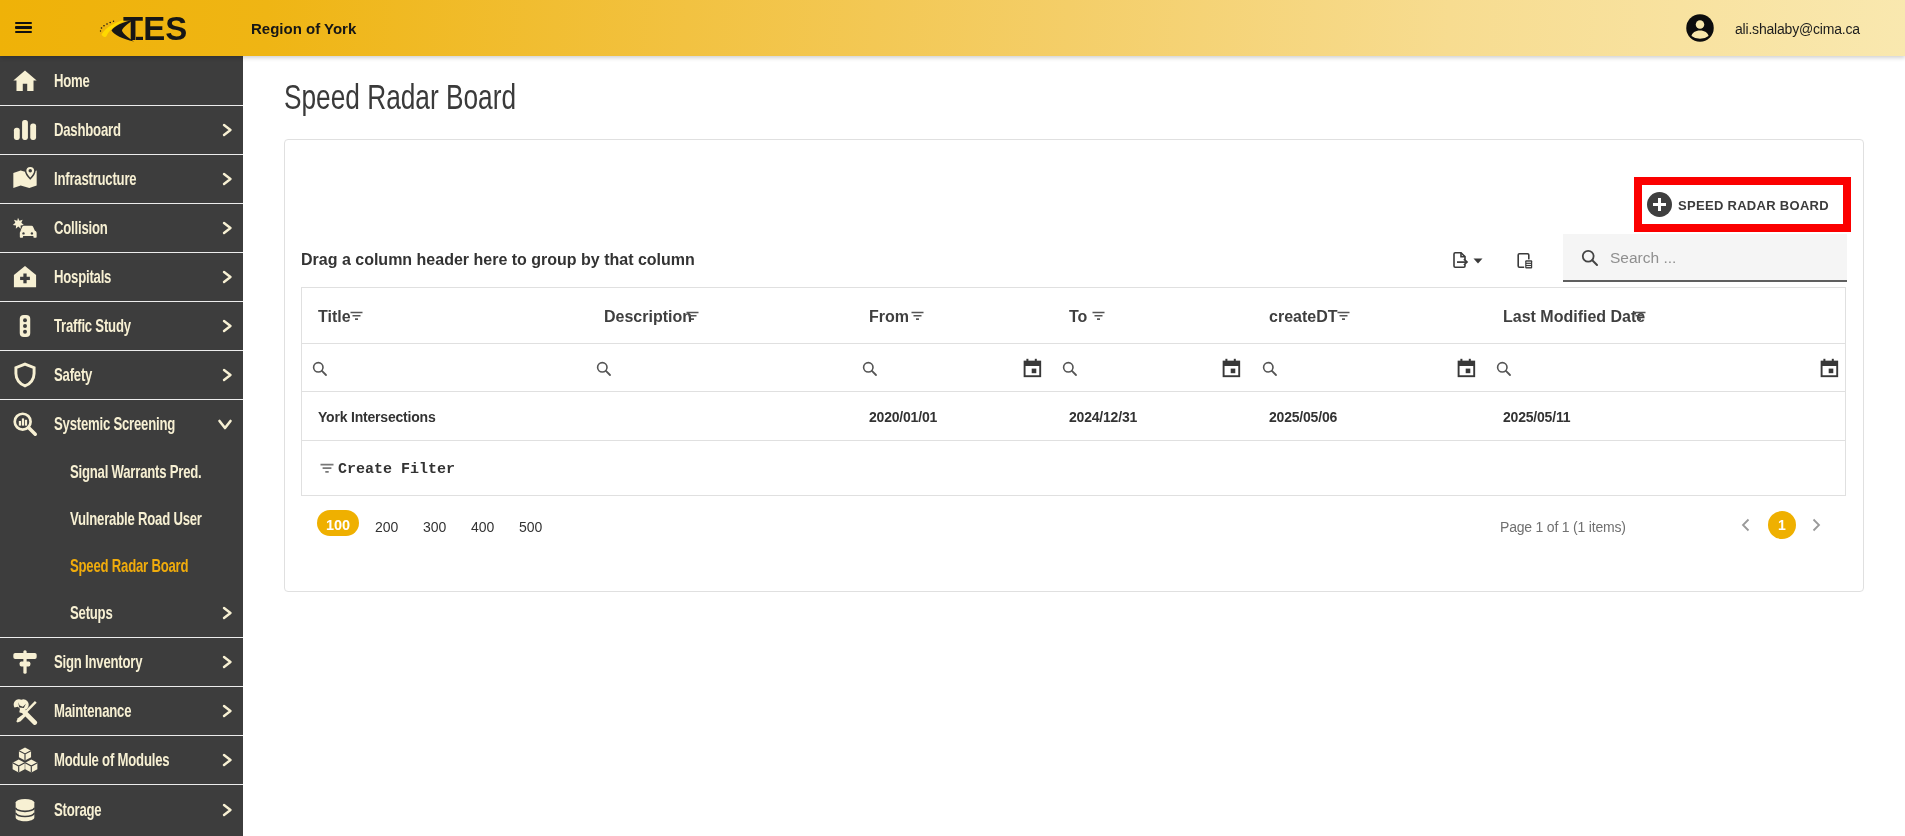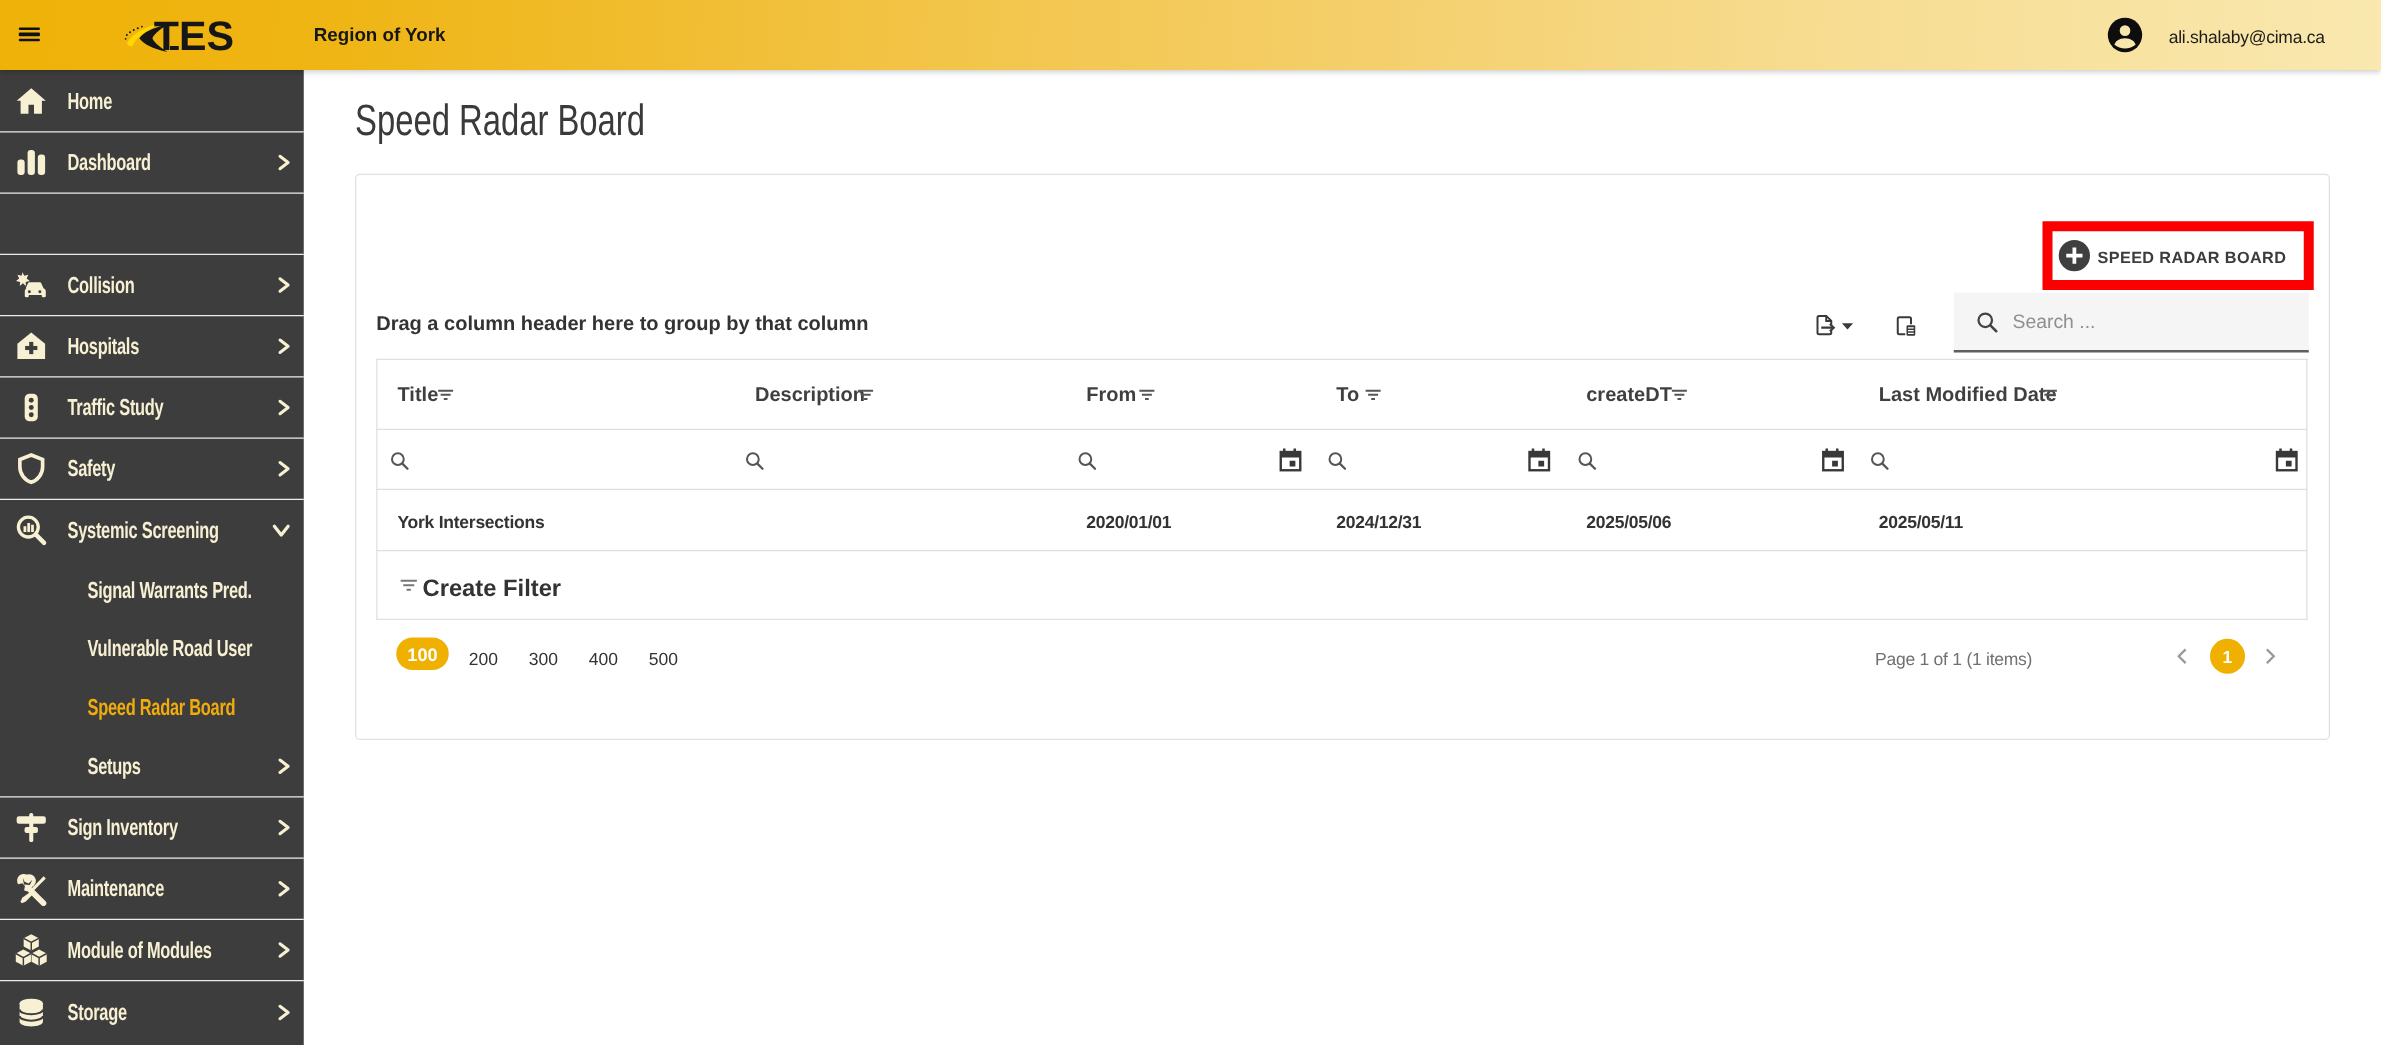--- a/index.html
+++ b/index.html
@@ -54,21 +54,21 @@
 
   
   #grid { position:absolute; left:301px; top:287px; width:1545px; height:209px;
         border:1px solid #E0E0E0; border-bottom:none; }
   .hrow { position:absolute; left:301px; width:1545px; height:1px; background:#E0E0E0; }
   .hcell { position:absolute; font-size:16px; font-weight:bold; color:#3f3f3f; white-space:nowrap; }
   .dcell { position:absolute; font-size:14px; letter-spacing:-0.2px; font-weight:bold; color:#333; white-space:nowrap; }
   .filtic { position:absolute; }
 
   
-  #cfTxt { position:absolute; left:338px; top:461px; font-size:19px; font-weight:bold; color:#333; }
+  #cfTxt { position:absolute; left:338px; top:461px; font-size:15px; font-weight:bold; color:#333;font-family:Liberation Mono, monospace; }
 
   
   .pill { position:absolute; left:317px; top:510px; width:42px; height:26px; background:#EFB000;
         border-radius:15px; color:#fff; font-size:14.5px; font-weight:bold;
         text-align:center; line-height:30px; }
   .psz { position:absolute; top:519px; font-size:14px; color:#333; }
   #pginfo { position:absolute; top:519px; left:1500px; width:220px; font-size:14px; letter-spacing:-0.2px; color:#707070; }
   #pgcirc { position:absolute; left:1768px; top:511px; width:28px; height:28px; border-radius:50%;
         background:#EFB000; color:#fff; font-size:14px; font-weight:bold; text-align:center; line-height:28px; }
 </style>
@@ -102,20 +102,31 @@
         <rect x="2.5" y="10" width="5" height="10.5" rx="2.2" fill="#F7F0D3"></rect>
         <rect x="9.5" y="3.5" width="5" height="17" rx="2.2" fill="#F7F0D3"></rect>
         <rect x="16.5" y="6.5" width="5" height="14" rx="2.2" fill="#F7F0D3"></rect>
       </svg>
       <div class="txt">Dashboard</div>
       <svg class="chev" width="12" height="15" viewBox="0 0 12 15">
           <path d="M3 2.5 L9.5 7.5 L3 12.5" fill="none" stroke="#F7F0D3" stroke-width="2.4" stroke-linecap="round" stroke-linejoin="round"></path>
         </svg>
     </div>
 
+    <div class="navitem" style="top:98px">
+      <svg class="ic" width="26" height="26" viewBox="0 0 24 24">
+        <path d="M2 6.8 L8.3 4.7 L15.7 6.8 L22 4.7 V17.6 L15.7 19.7 L8.3 17.6 L2 19.7 Z" fill="#F7F0D3"></path>
+        <path d="M16.5 1 a4 4 0 0 1 4 4 c0 2.8-4 6.8-4 6.8 s-4-4-4-6.8 a4 4 0 0 1 4-4 Z" fill="#F7F0D3" stroke="#3D3D3D" stroke-width="1.3"></path>
+        <circle cx="16.5" cy="5" r="1.5" fill="#3D3D3D"></circle>
+      </svg>
+      <div class="txt">Infrastructure</div>
+      <svg class="chev" width="12" height="15" viewBox="0 0 12 15">
+          <path d="M3 2.5 L9.5 7.5 L3 12.5" fill="none" stroke="#F7F0D3" stroke-width="2.4" stroke-linecap="round" stroke-linejoin="round"></path>
+        </svg>
+    </div>
 
     <div class="navitem" style="top:147px">
       <svg class="ic" width="26" height="24" viewBox="0 0 26 24">
         <path d="M6.5 2.5 l1.3 2.7 3-.8 -1.2 2.8 2.3 1.9 -3 .6 .2 3 -2.3-2 -2.3 2 .2-3 -3-.6 2.3-1.9 -1.2-2.8 3 .8 Z" fill="#F7F0D3"></path>
         <path d="M8.8 14.6 l1.6-3.6 c.3-.6.8-1 1.5-1 h7.2 c.7 0 1.2.4 1.5 1 l1.6 3.6 c.9.2 1.6 1 1.6 2 v3.6 c0 .5-.4.9-.9.9 h-1.2 c-.5 0-.9-.4-.9-.9 v-.8 H11.2 v.8 c0 .5-.4.9-.9.9 H9.1 c-.5 0-.9-.4-.9-.9 v-3.6 c0-1 .7-1.8 1.6-2 Z" fill="#F7F0D3"></path>
         <circle cx="11.6" cy="17" r="1.1" fill="#3D3D3D"></circle>
         <circle cx="19.4" cy="17" r="1.1" fill="#3D3D3D"></circle>
       </svg>
       <div class="txt">Collision</div>
       <svg class="chev" width="12" height="15" viewBox="0 0 12 15">

